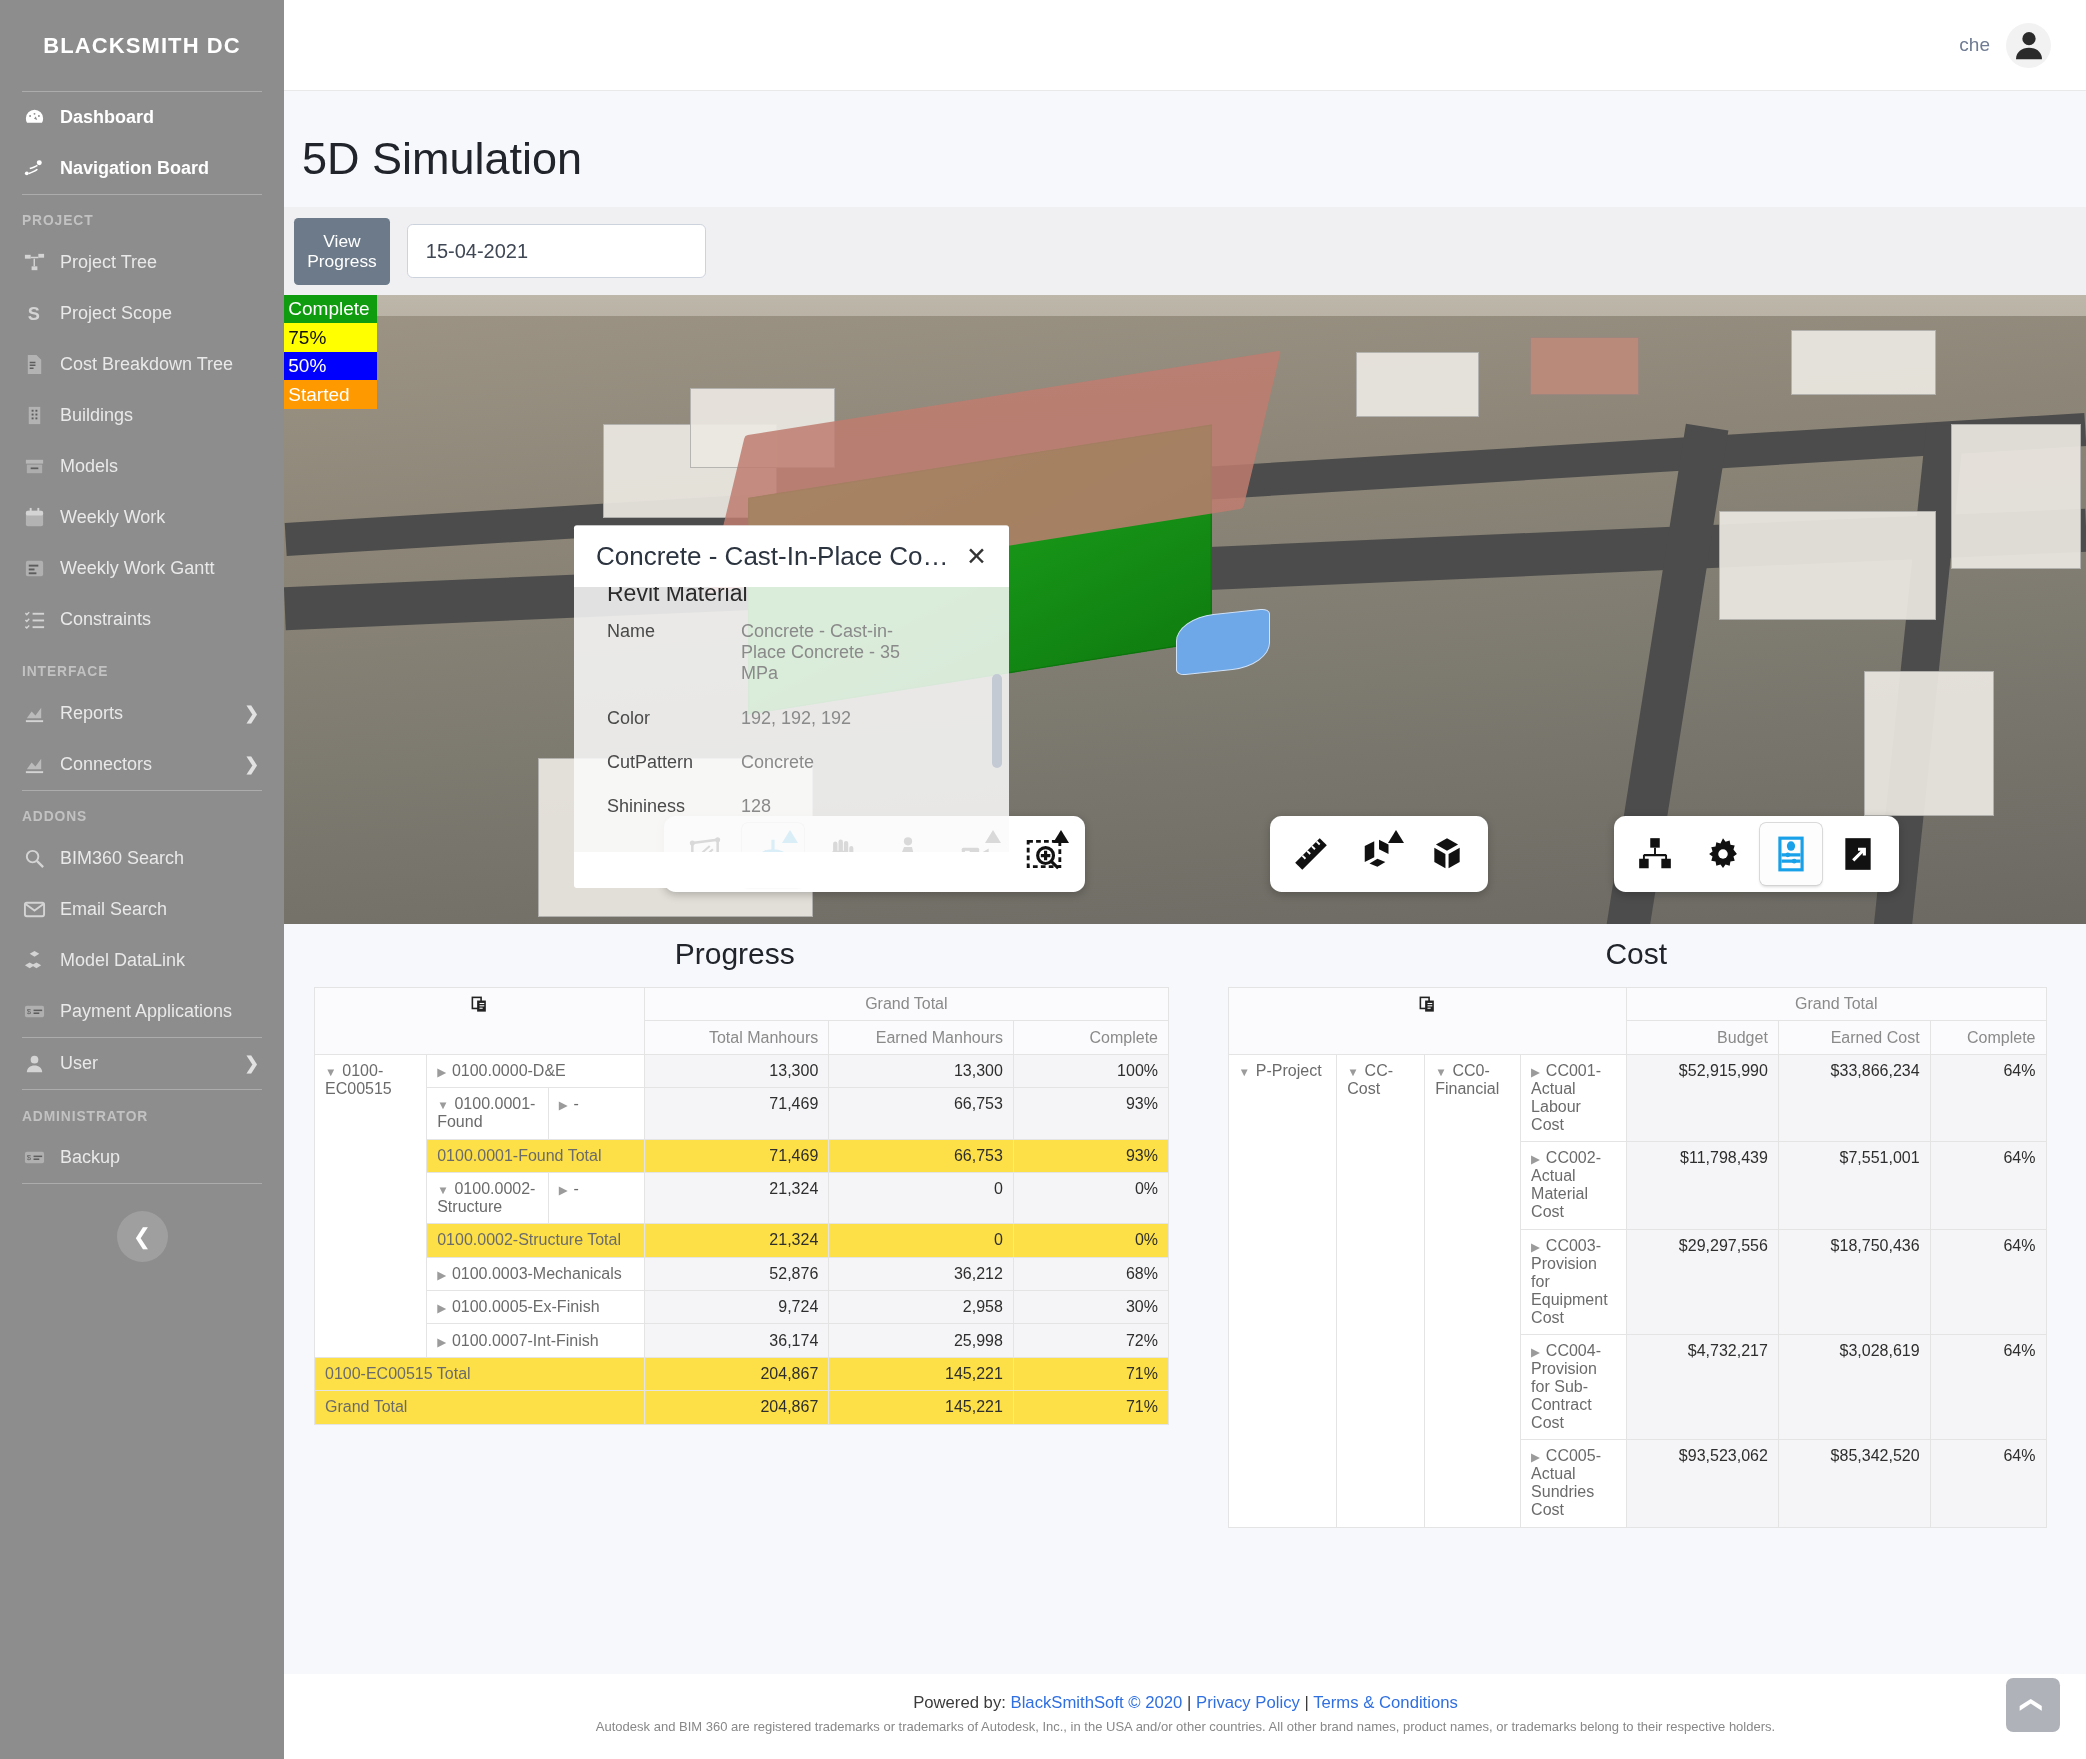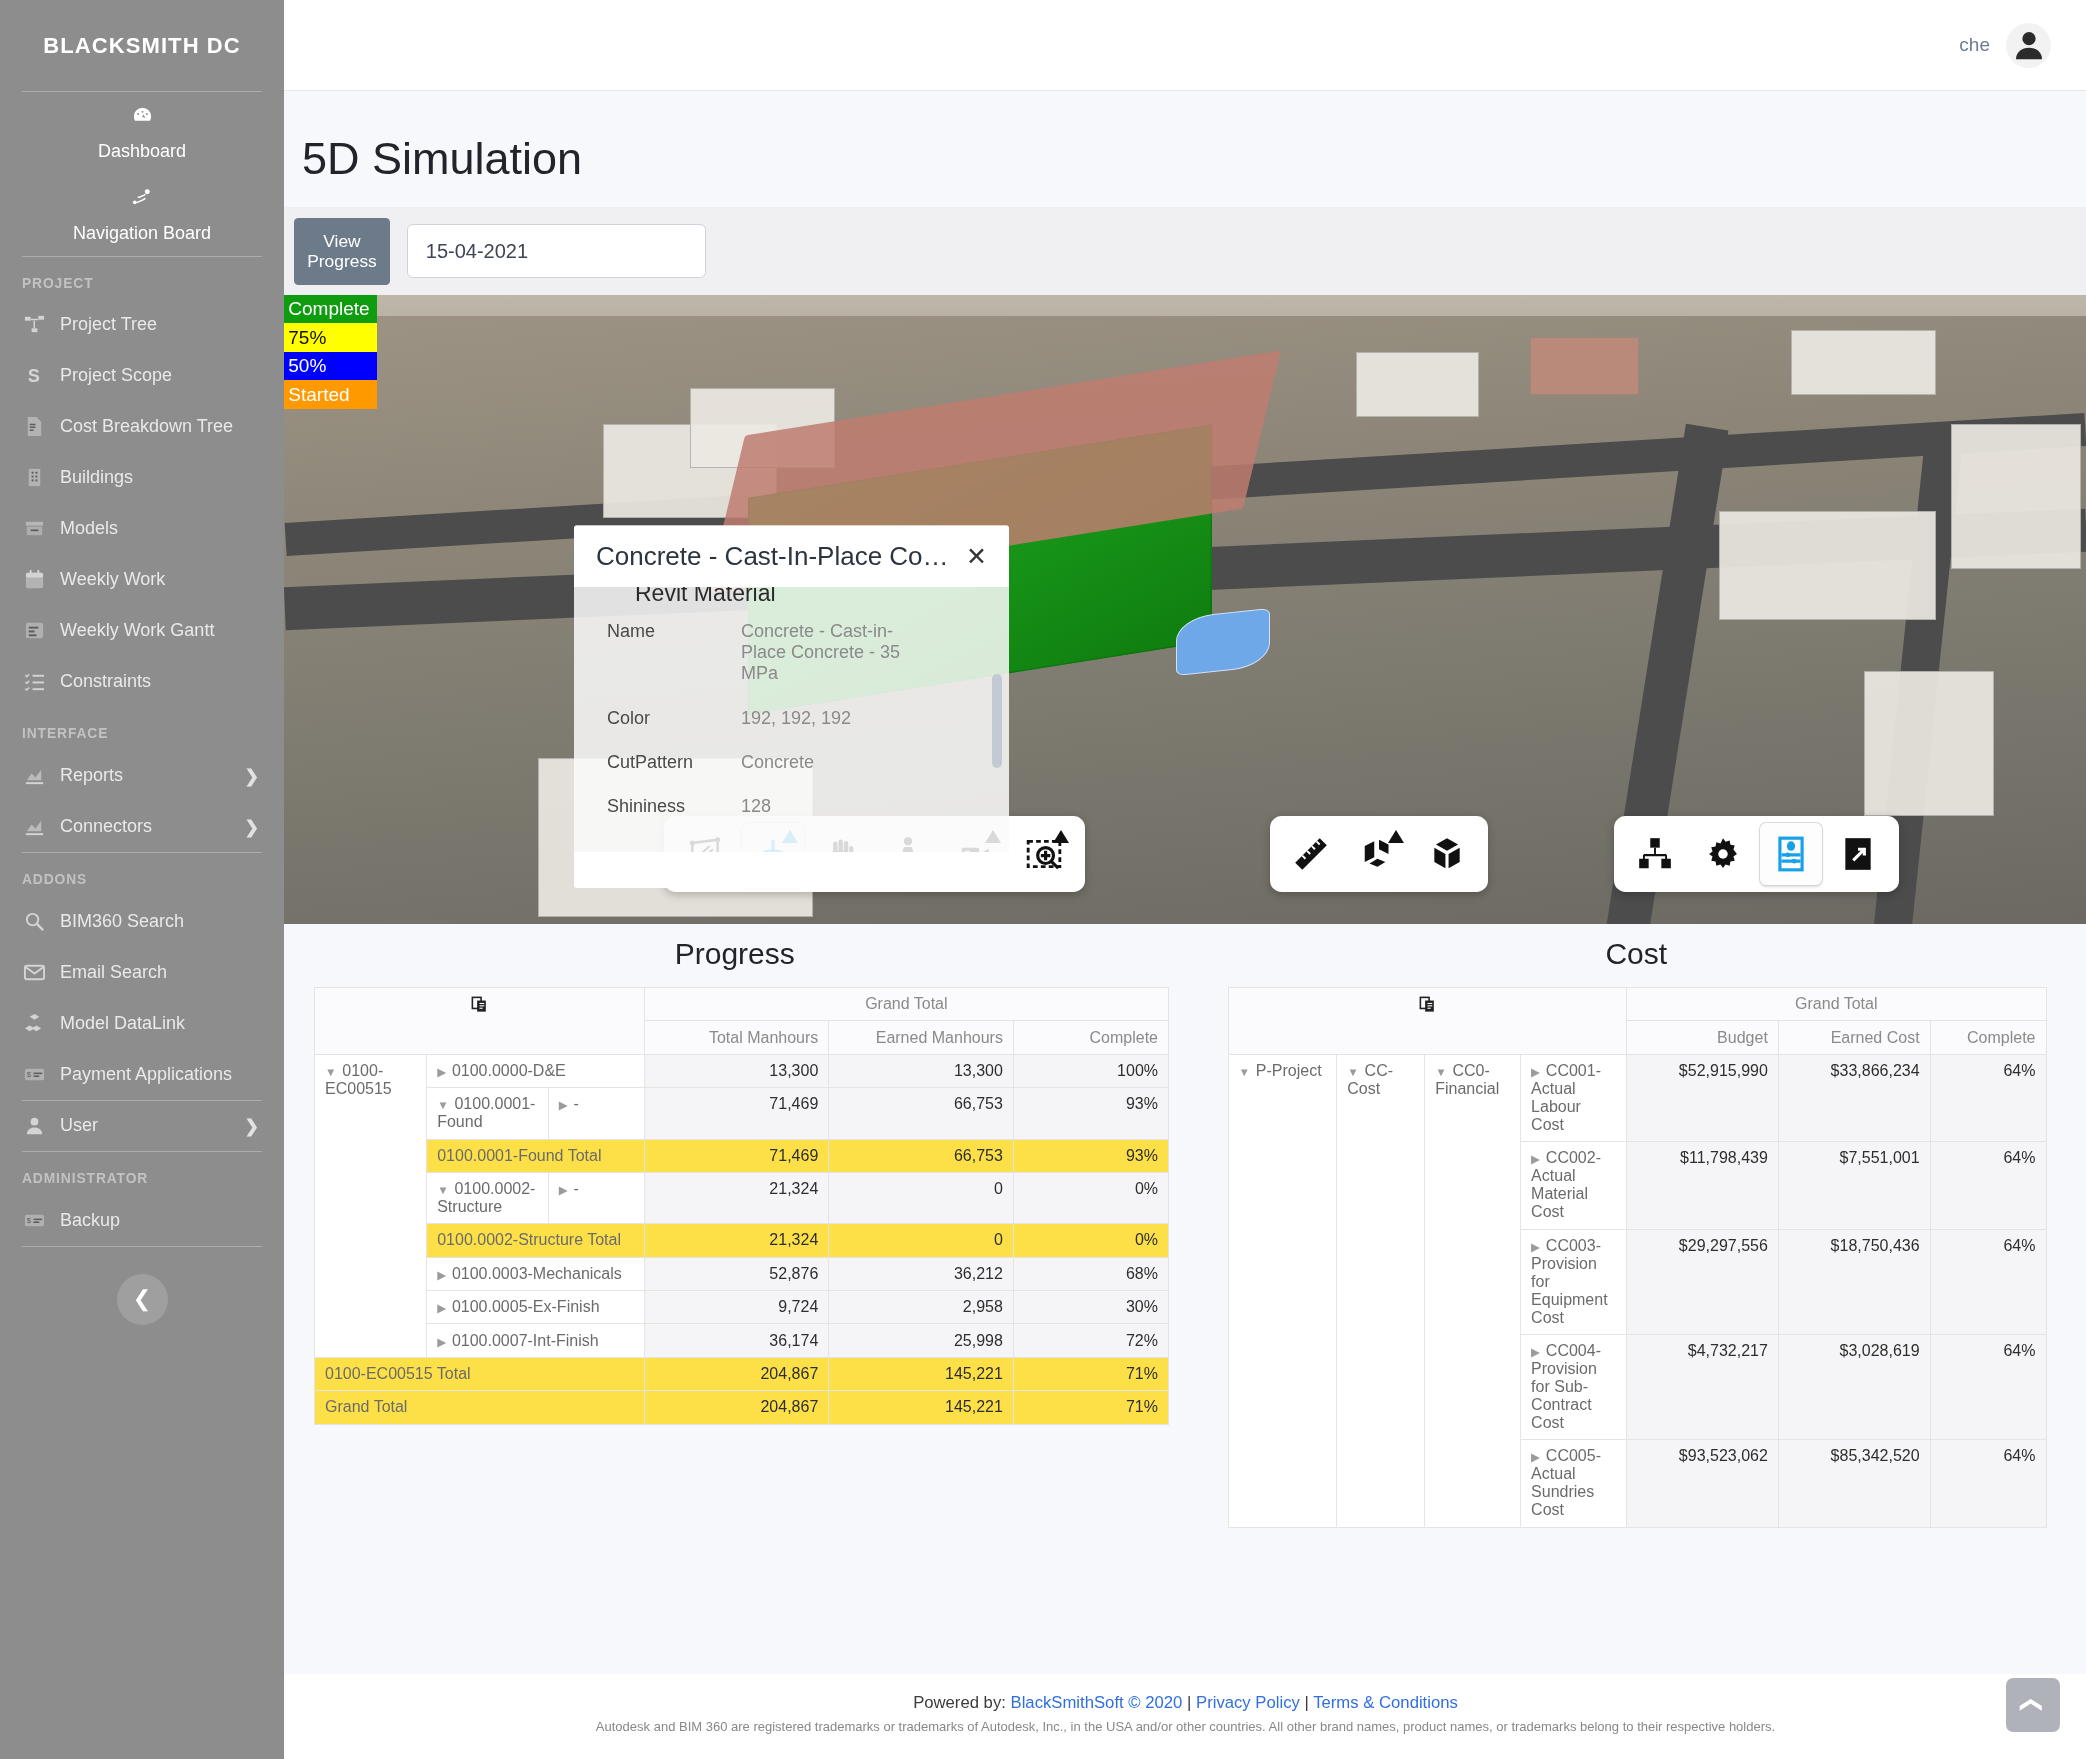--- a/index.html
+++ b/index.html
@@ -30,21 +30,21 @@
   .sb-section-label {
     font-size: 13.8px; font-weight: bold; letter-spacing: 0.9px;
     color: #c2c2c2; padding: 19px 22px 8.7px 22px;
   }
   .sb-item {
     display: flex; align-items: center; gap: 13px;
     padding: 11.6px 22px; min-height: 51px;
     font-size: 18px; color: #e9e9e9; cursor: pointer;
     position: relative;
   }
-  .sb-item.strong { font-weight: normal; color: #fff; font-size: 18px; flex-direction: column; }
+  .sb-item.strong { font-weight: bold; color: #fff; font-size: 18px; }
   .sb-item .ic {
     width: 25px; height: 25px; flex: 0 0 25px;
     display: flex; align-items: center; justify-content: center;
     color: #d4d4d4;
   }
   .sb-item.strong .ic { color: #ffffff; }
   .sb-item .ic svg { width: 23px; height: 23px; fill: currentColor; }
   .sb-item .chev {
     position: absolute; right: 25px; top: 50%; transform: translateY(-50%);
     font-size: 17.4px; color: #e2e2e2; font-weight: bold;
@@ -204,21 +204,21 @@
     padding:0 22px; justify-content:space-between;
     border-radius:2.9px 2.9px 0 0;
     box-shadow:0 -0.7px 0 #eee;
   }
   .props-title { font-size:26px; color:#2c3440; white-space:nowrap; overflow:hidden; }
   .props-close { font-size:25px; color:#333; cursor:pointer; margin-left:-29px; }
   .props-body {
     background:rgba(250,250,250,0.86); height:calc(100% - 61px - 36px);
     padding:2.9px 0 0 0; position:relative; overflow:hidden;
   }
-  .props-sub { font-size:23px; color:#2b2b2b; padding:0 0 2.9px 33px; margin-top:-10px; font-weight:500;margin-left:28px;}
+  .props-sub { font-size:23px; color:#2b2b2b; padding:0 0 2.9px 33px; margin-top:-10px; font-weight:500;}
   .props-row { display:flex; padding:11.6px 29px 11.6px 33px; font-size:18px; }
   .props-row .k { width:134px; color:#4a4a4a; flex:0 0 134px; }
   .props-row .v { color:#8a8a8a; }
   .props-scrollbar {
     position:absolute; right:7.2px; top:87px; width:10px; height:94px;
     background:#c3cad4; border-radius:5px;
   }
   .props-foot { background:#fff; height:36px; border-radius:0 0 2.9px 2.9px; }
 </style>
 </head>

